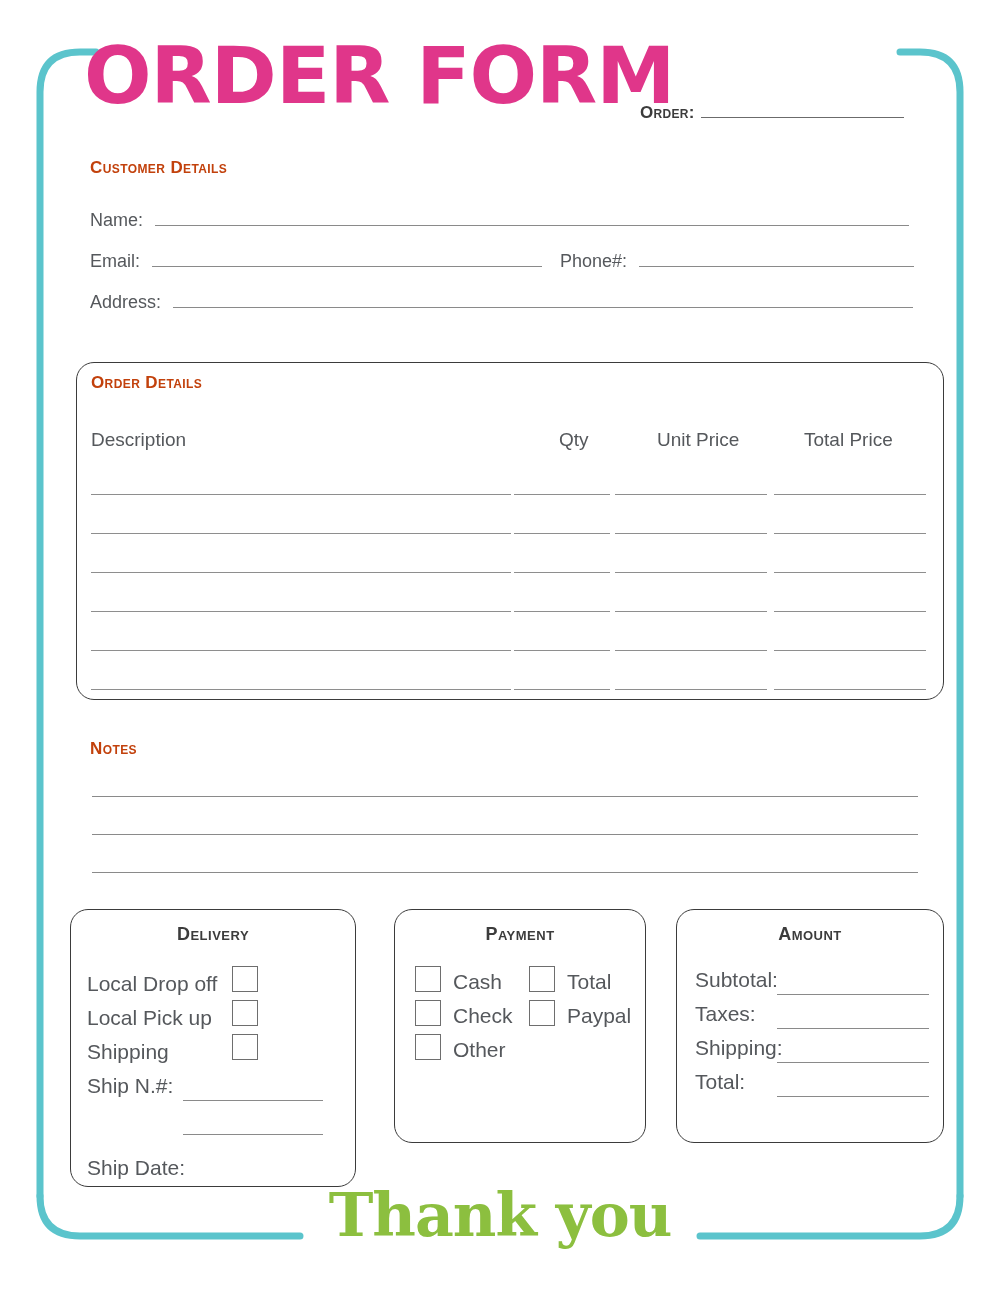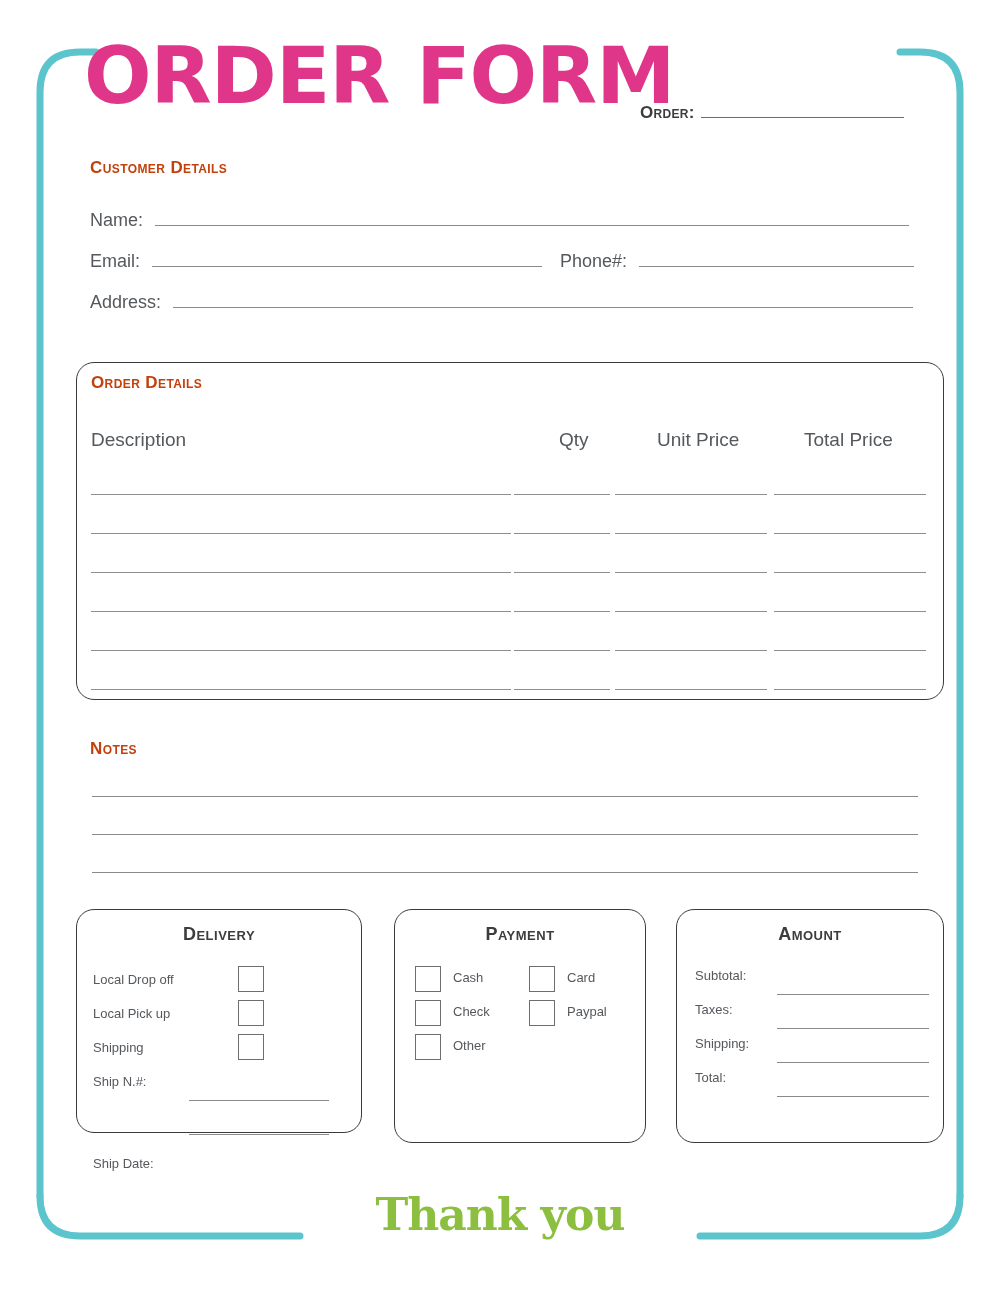--- a/index.html
+++ b/index.html
@@ -126,21 +126,21 @@
   }
 
   
   .box {
     position: absolute;
     border: 1.8px solid #3b3b3b;
     border-radius: 18px;
     box-sizing: border-box;
     background: #fff;
   }
-  #delivery-box { left: 76px;  top: 909px; width: 286px; height: 224px; }
+  #delivery-box { left: 70px;  top: 909px; width: 286px; height: 278px; }
   #payment-box  { left: 394px; top: 909px; width: 252px; height: 234px; }
   #amount-box   { left: 676px; top: 909px; width: 268px; height: 234px; }
   .box-title {
     position: absolute;
     width: 100%;
     text-align: center;
     top: 14px;
     left: 0;
     font-family: "Liberation Sans", sans-serif;
     font-weight: bold;
@@ -153,41 +153,41 @@
     position: absolute;
     width: 26px;
     height: 26px;
     border: 1.5px solid #6e6e6e;
     box-sizing: border-box;
     background: #fff;
   }
   .opt-label {
     position: absolute;
     font-family: "Liberation Sans", sans-serif;
-    font-size: 13px;
+    font-size: 21px;
     color: #55585c;
     white-space: nowrap;
     text-align: right;
   }
   .box-rule {
     position: absolute;
     border-bottom: 1.4px solid #8a8a8a;
     height: 1px;
   }
 
   
   .thanks {
     position: absolute;
     left: 0;
     top: 1180px;
     width: 1000px;
     text-align: center;
     font-family: "DejaVu Serif", serif;
     font-weight: bold;
-    font-size: 44px;
+    font-size: 60px;
     line-height: 70px;
     color: #8CBF3F;
     letter-spacing: -1px;
   }
 </style>
 </head>
 <body>
 
 <div id="page">
 
@@ -301,21 +301,21 @@
     <div class="chk" style="left:20px; top:56px;"></div>
     <div class="opt-label" style="left:58px; top:60px;">Cash</div>
 
     <div class="chk" style="left:20px; top:90px;"></div>
     <div class="opt-label" style="left:58px; top:94px;">Check</div>
 
     <div class="chk" style="left:20px; top:124px;"></div>
     <div class="opt-label" style="left:58px; top:128px;">Other</div>
 
     <div class="chk" style="left:134px; top:56px;"></div>
-    <div class="opt-label" style="left:172px; top:60px;">Card</div>
+    <div class="opt-label" style="left:172px; top:60px;">Total</div>
 
     <div class="chk" style="left:134px; top:90px;"></div>
     <div class="opt-label" style="left:172px; top:94px;">Paypal</div>
   </div>
 
   <div class="box" id="amount-box">
     <div class="box-title">Amount</div>
 
     <div class="opt-label" style="left:18px; top:58px;">Subtotal:</div>
     <div class="box-rule" style="left:100px; top:83px; width:152px;"></div>

